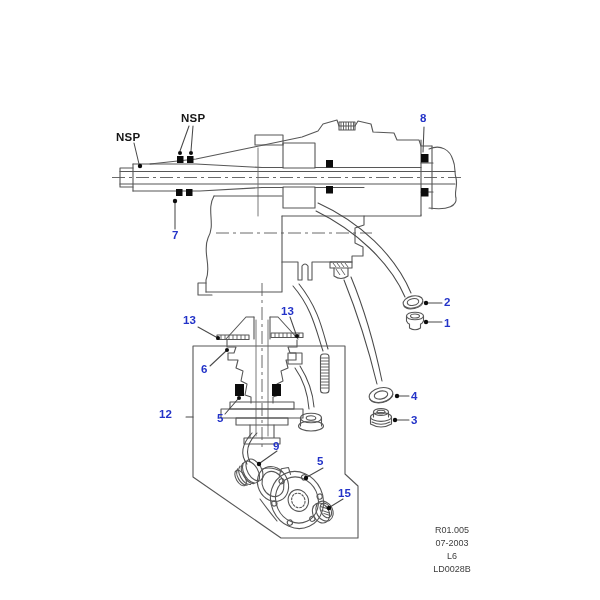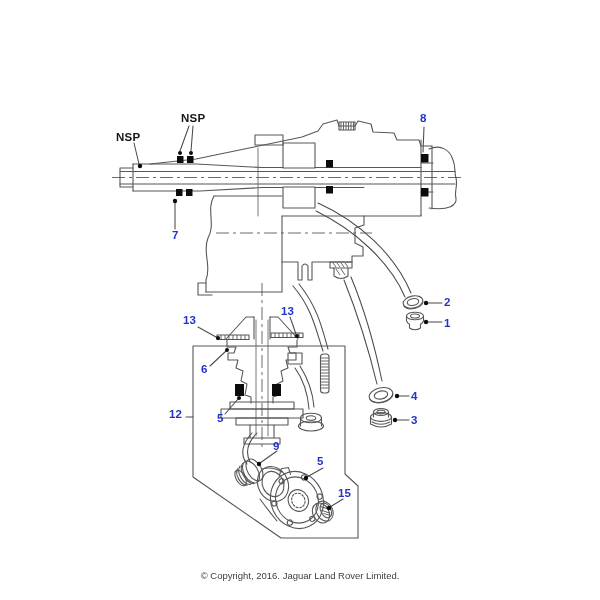--- a/index.html
+++ b/index.html
@@ -243,21 +243,26 @@
   <div class="co blue" style="left:172px;top:230px">7</div>
   <div class="co blue" style="left:420px;top:113px">8</div>
   <div class="co blue" style="left:444px;top:297px">2</div>
   <div class="co blue" style="left:444px;top:318px">1</div>
   <div class="co blue" style="left:411px;top:391px">4</div>
   <div class="co blue" style="left:411px;top:415px">3</div>
   <div class="co blue" style="left:183px;top:315px">13</div>
   <div class="co blue" style="left:281px;top:306px">13</div>
   <div class="co blue" style="left:201px;top:364px">6</div>
   <div class="co blue" style="left:217px;top:413px">5</div>
-  <div class="co blue" style="left:169px;top:409px">12</div>
+  <div class="co blue" style="left:159px;top:409px">12</div>
   <div class="co blue" style="left:273px;top:441px">9</div>
   <div class="co blue" style="left:317px;top:456px">5</div>
   <div class="co blue" style="left:338px;top:488px">15</div>
 
-
-  <div class="copyright">© Copyright, 2016. Jaguar Land Rover Limited.</div>
+  <div class="refblock">
+    <div>R01.005</div>
+    <div>07-2003</div>
+    <div>L6</div>
+    <div>LD0028B</div>
+  </div>
+
 
 </div>
 
 </body></html>

